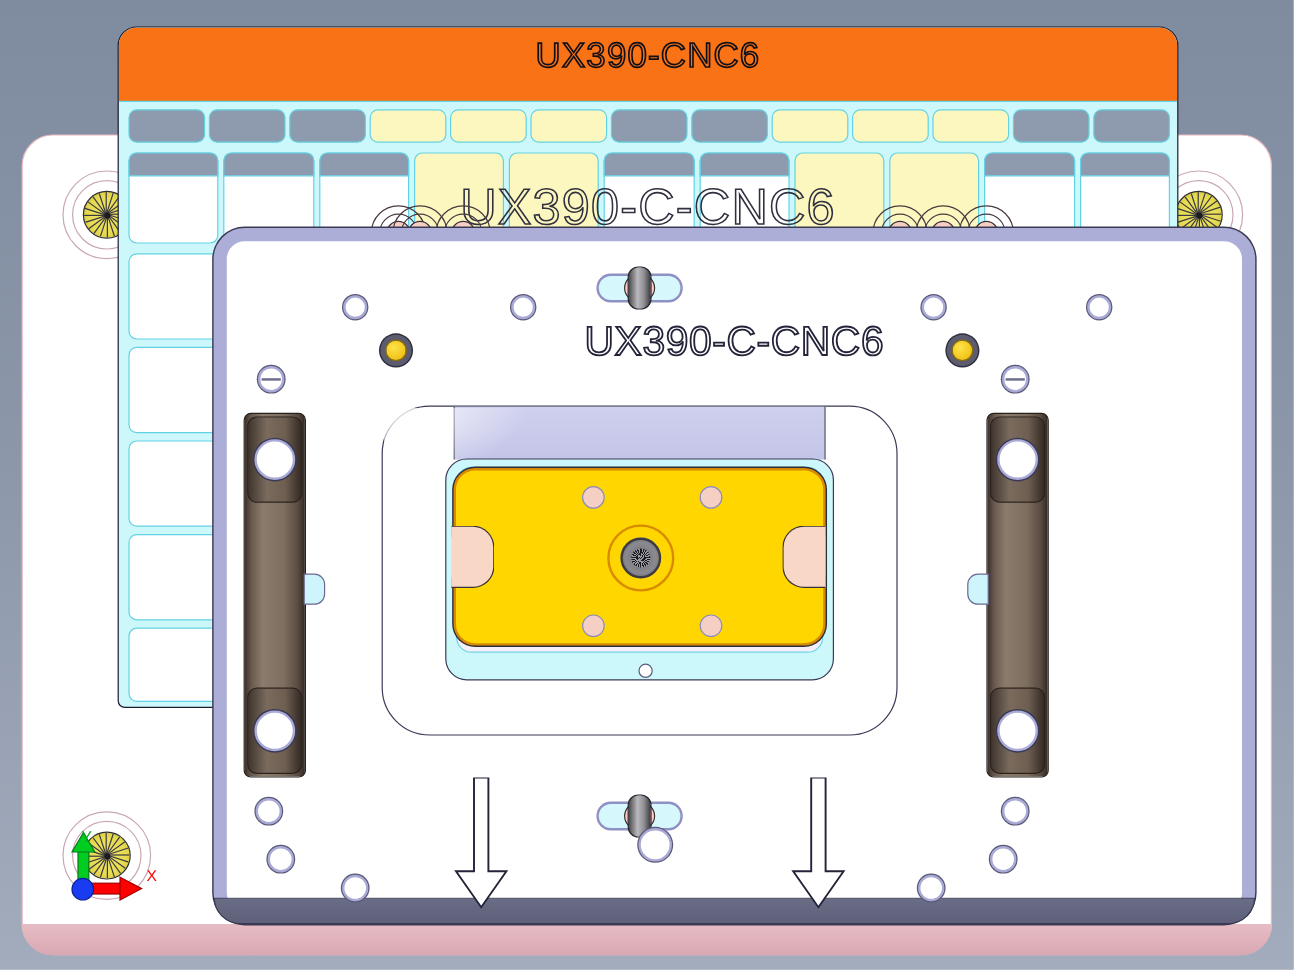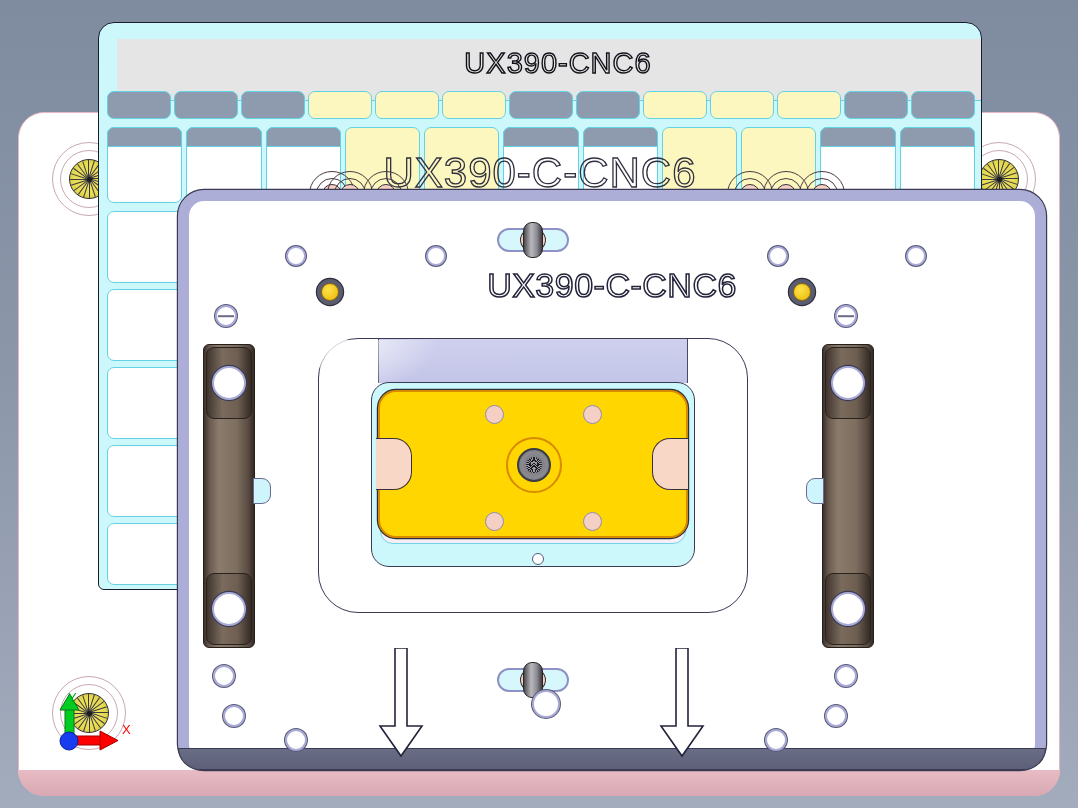--- a/index.html
+++ b/index.html
@@ -53,25 +53,24 @@
   
   .cyan-plate{
     left:98px;top:22px;width:884px;height:568px;
     background:#cdf8fb;
     border:1.6px solid #1b1b2e;
     border-radius:16px 16px 6px 6px;
     box-sizing:border-box;
     overflow:hidden;
   }
   .cyan-title-bar{
-    position:absolute;left:0;top:16px;width:100%;height:62px;
-    background:#e5e5e5;
+    position:absolute;left:0;top:0;width:100%;height:62px;
+    background:#f97316;
     border-bottom:1.4px solid #5fd4e6;
     box-sizing:border-box;
-    margin-left:18px;
   }
   .cyan-title{
     position:absolute;left:0;top:8px;width:100%;text-align:center;
     font-size:29px;letter-spacing:1px;
     color:transparent;
     -webkit-text-stroke:1.4px #101018;
     font-family:"Liberation Sans",sans-serif;
   }
   .grid-cell{
     position:absolute;box-sizing:border-box;

